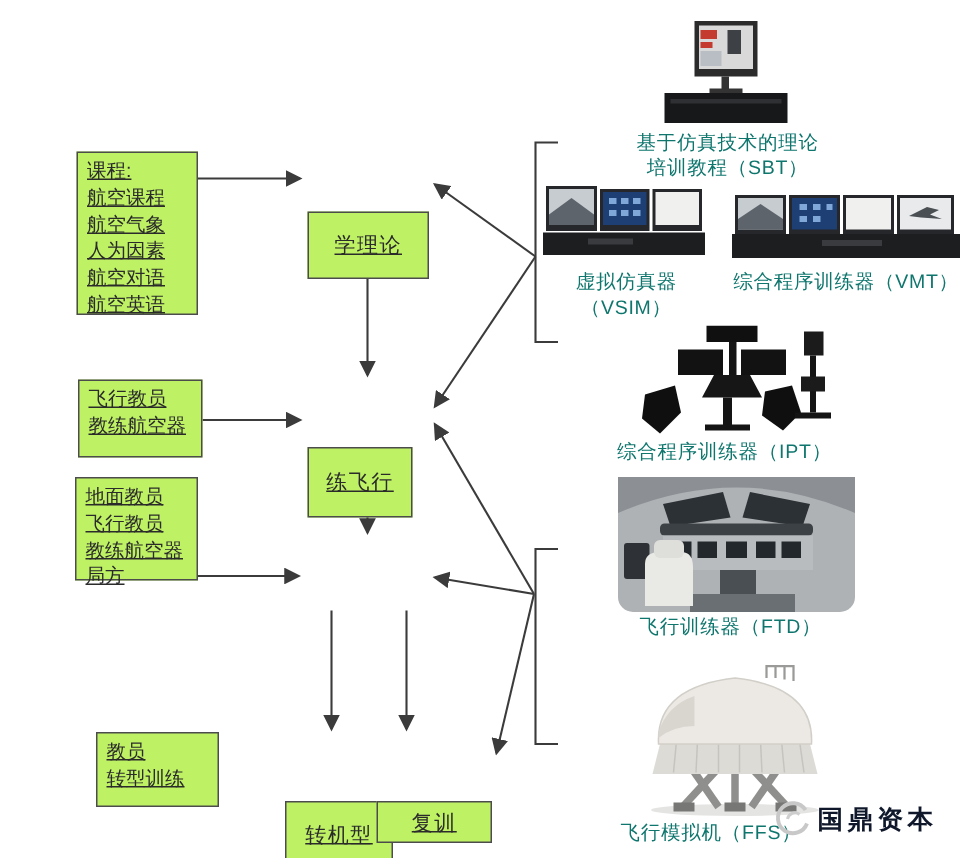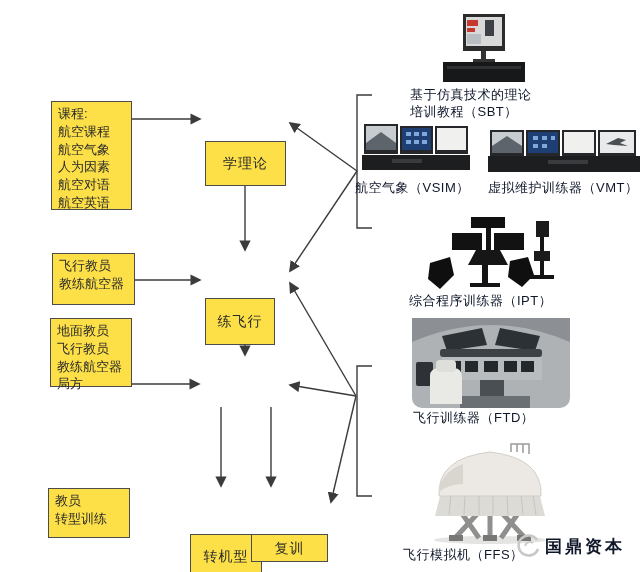--- a/index.html
+++ b/index.html
@@ -1,30 +1,30 @@
 <!DOCTYPE html>
 <html><head>
 <meta charset="utf-8">
 <style>
   * { margin:0; padding:0; box-sizing:border-box; }
   html,body { background:#ffffff; }
   body { font-family:"Liberation Sans","DejaVu Sans",sans-serif; }
   .canvas { position:relative; width:640px; height:572px; background:#fff; overflow:hidden; }
   .connectors { position:absolute; left:0; top:0; z-index:1; }
   .box {
-    position:absolute; border:1.4px solid #4c4c4c; background:#fde047; color:#2b2b2b;
-    white-space:pre-line; z-index:2;
+    position:absolute; border:1.4px solid #4c4c4c; background:#bef264; color:#2b2b2b;
+    white-space:pre-line; z-index:2;text-decoration:underline;
   }
   .box.input { font-size:13px; line-height:17.8px; padding:3px 2px 0 6px; text-align:left; }
   .box.stage {
     display:flex; align-items:center; justify-content:center; text-align:center;
     font-size:14px; line-height:19px; letter-spacing:1px;margin-top:44px;
   }
   .caption {
-    position:absolute; color:#0f172a; font-size:13px; line-height:16.5px; text-align:left;
+    position:absolute; color:#0f766e; font-size:13px; line-height:16.5px; text-align:center;
     white-space:pre-line; z-index:2; letter-spacing:0.5px;
   }
   .device { position:absolute; z-index:2; }
   .watermark { position:absolute; left:516px; top:533px; display:flex; align-items:center; gap:3px; z-index:3; }
   .brand-text { color:#0f172a; font-size:17px; font-weight:bold; letter-spacing:3px; }
 </style>
 </head>
 <body>
 
 <div class="canvas">
@@ -58,21 +58,21 @@
 航空气象
 人为因素
 航空对语
 航空英语</div>
   <div class="box input" style="left:52px;top:253px;width:83px;height:52px">飞行教员
 教练航空器</div>
   <div class="box input" style="left:50px;top:318px;width:82px;height:69px">地面教员
 飞行教员
 教练航空器
 局方</div>
-  <div class="box input" style="left:48px;top:488px;width:82px;height:50px">教员
+  <div class="box input" style="left:64px;top:488px;width:82px;height:50px">教员
 转型训练</div>
 
   <div class="box stage" style="left:205px;top:97px;width:81px;height:45px">学理论</div>
   <div class="box stage" style="left:205px;top:254px;width:70px;height:47px">练飞行</div>
   <div class="box stage" style="left:190px;top:490px;width:72px;height:45px">转机型</div>
   <div class="box stage" style="left:251px;top:490px;width:77px;height:28px">复训</div>
 
   <svg class="device" style="left:437px;top:8px" width="92" height="78" viewBox="0 0 92 78">
     <rect x="26" y="6" width="42" height="37" fill="#2b2b2b"></rect>
     <rect x="29" y="9" width="36" height="29" fill="#d9d9d9"></rect>
@@ -185,22 +185,22 @@
     <path d="M12,56 Q18,38 36,32 L36,52 Q22,52 12,60 Z" fill="#d9d6d0"></path>
     <g stroke="#9a9a98" stroke-width="1.5" fill="none">
       <path d="M84,20 L84,12 L102,12 L102,22"></path>
       <line x1="90" y1="12" x2="90" y2="20"></line>
       <line x1="96" y1="12" x2="96" y2="21"></line>
     </g>
   </svg>
 
   <div class="caption" style="left:410px;top:87px;width:150px">基于仿真技术的理论
 培训教程（SBT）</div>
-  <div class="caption" style="left:355px;top:180px;width:125px">航空气象（VSIM）</div>
-  <div class="caption" style="left:488px;top:180px;width:152px">虚拟维护训练器（VMT）</div>
+  <div class="caption" style="left:355px;top:180px;width:125px">虚拟仿真器（VSIM）</div>
+  <div class="caption" style="left:488px;top:180px;width:152px">综合程序训练器（VMT）</div>
   <div class="caption" style="left:409px;top:293px;width:148px">综合程序训练器（IPT）</div>
   <div class="caption" style="left:413px;top:410px;width:148px">飞行训练器（FTD）</div>
   <div class="caption" style="left:403px;top:547px;width:142px">飞行模拟机（FFS）</div>
 
   <div class="watermark">
     <svg width="26" height="26" viewBox="0 0 26 26">
       <path d="M21,7 A10,10 0 1 0 22,16" fill="none" stroke="#c8c8c8" stroke-width="2.6"></path>
       <path d="M9,13 A5,5 0 0 1 17,10" fill="none" stroke="#cecece" stroke-width="2"></path>
     </svg>
     <span class="brand-text">国鼎资本</span>

